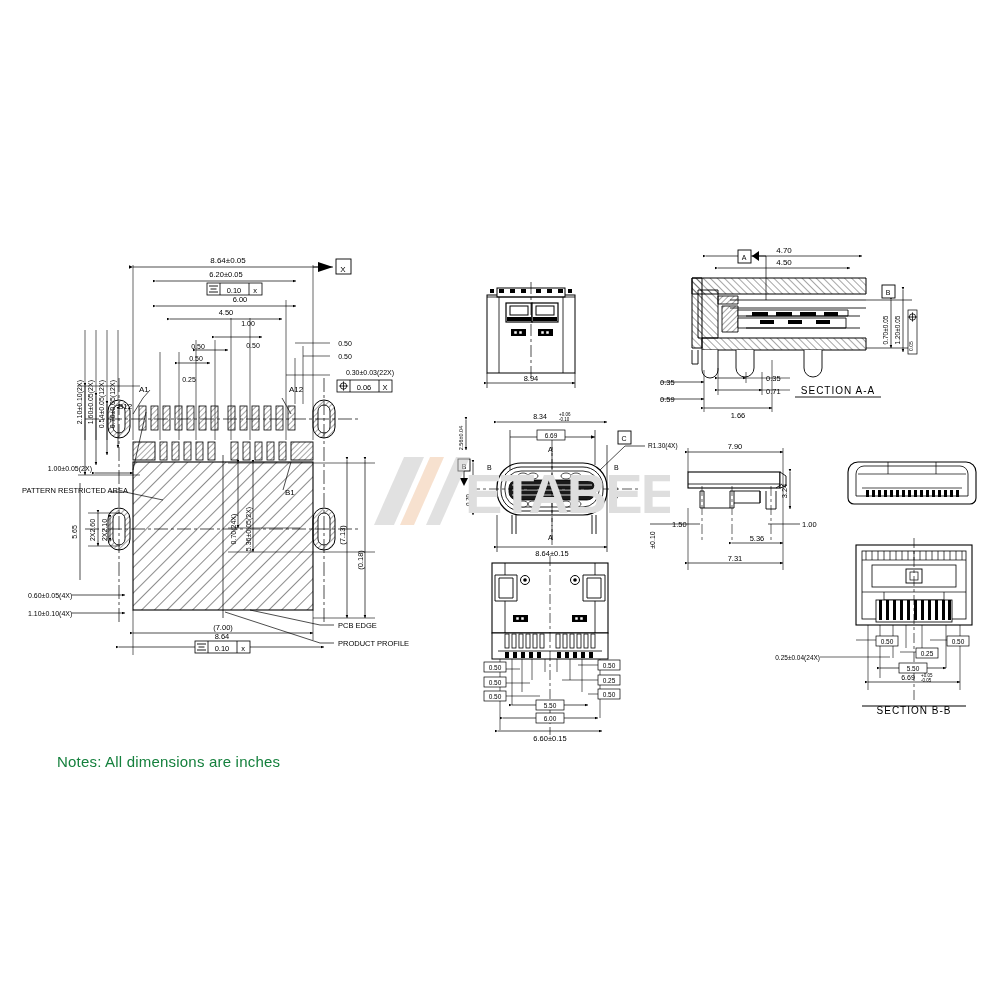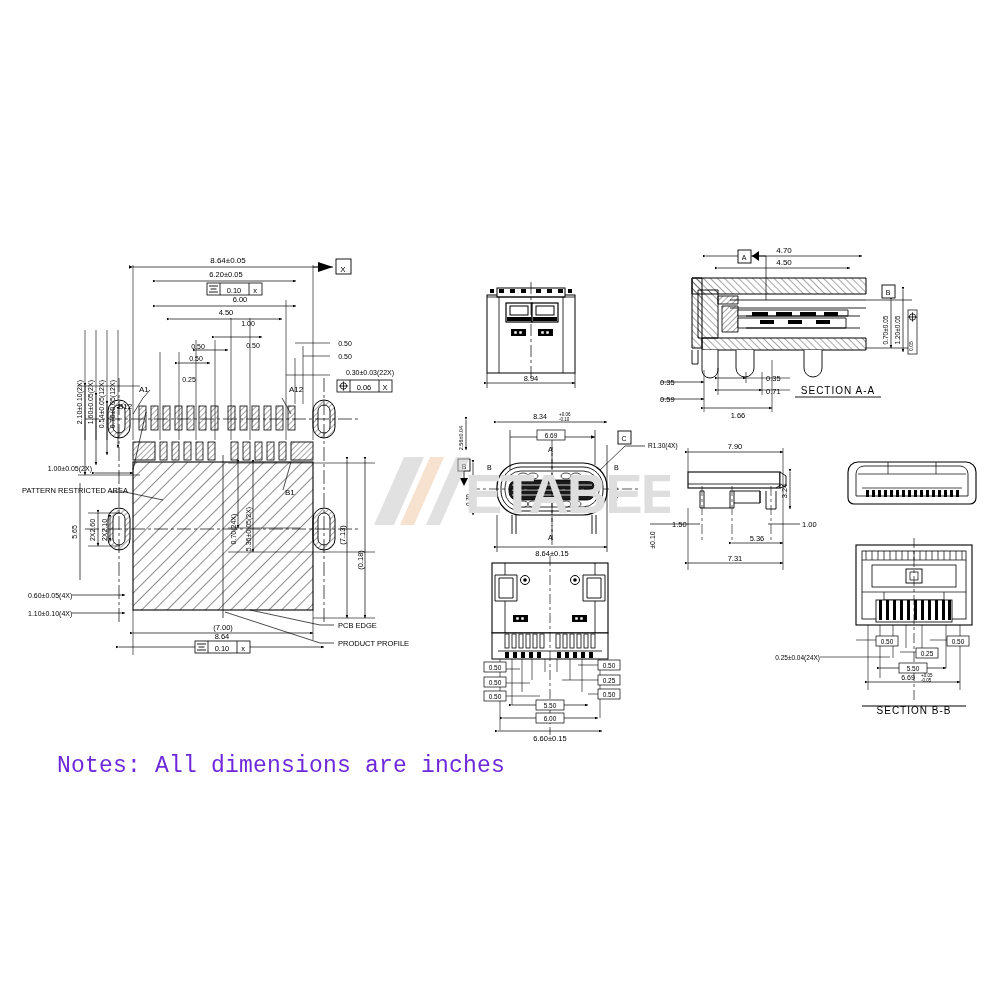--- a/index.html
+++ b/index.html
@@ -1,21 +1,21 @@
 <!DOCTYPE html>
 <html><head>
 <meta charset="utf-8">
 <style>
   html,body{margin:0;padding:0;background:#ffffff;}
   body{width:1000px;height:1000px;position:relative;overflow:hidden;
        font-family:"Liberation Sans", sans-serif;color:#000;}
   .sheet{position:absolute;left:0;top:0;width:1000px;height:1000px;background:#fff;}
   svg{display:block;}
   .dwg{position:absolute;left:0;top:0;}
-  .note{position:absolute;left:57px;top:753px;font-size:23px;color:#6d28d9;letter-spacing:.2px;font-family:Liberation Mono, monospace;}
+  .note{position:absolute;left:57px;top:753px;font-size:15px;color:#15803d;letter-spacing:.2px;}
   .wm{position:absolute;left:370px;top:455px;width:300px;height:75px;pointer-events:none;}
 </style>
 </head>
 <body>
 
 <div class="sheet">
 
   <svg class="dwg" width="1000" height="1000" viewBox="0 0 1000 1000">
     <defs>
       <pattern id="hatch45" width="9" height="9" patternTransform="rotate(45)" patternUnits="userSpaceOnUse">

